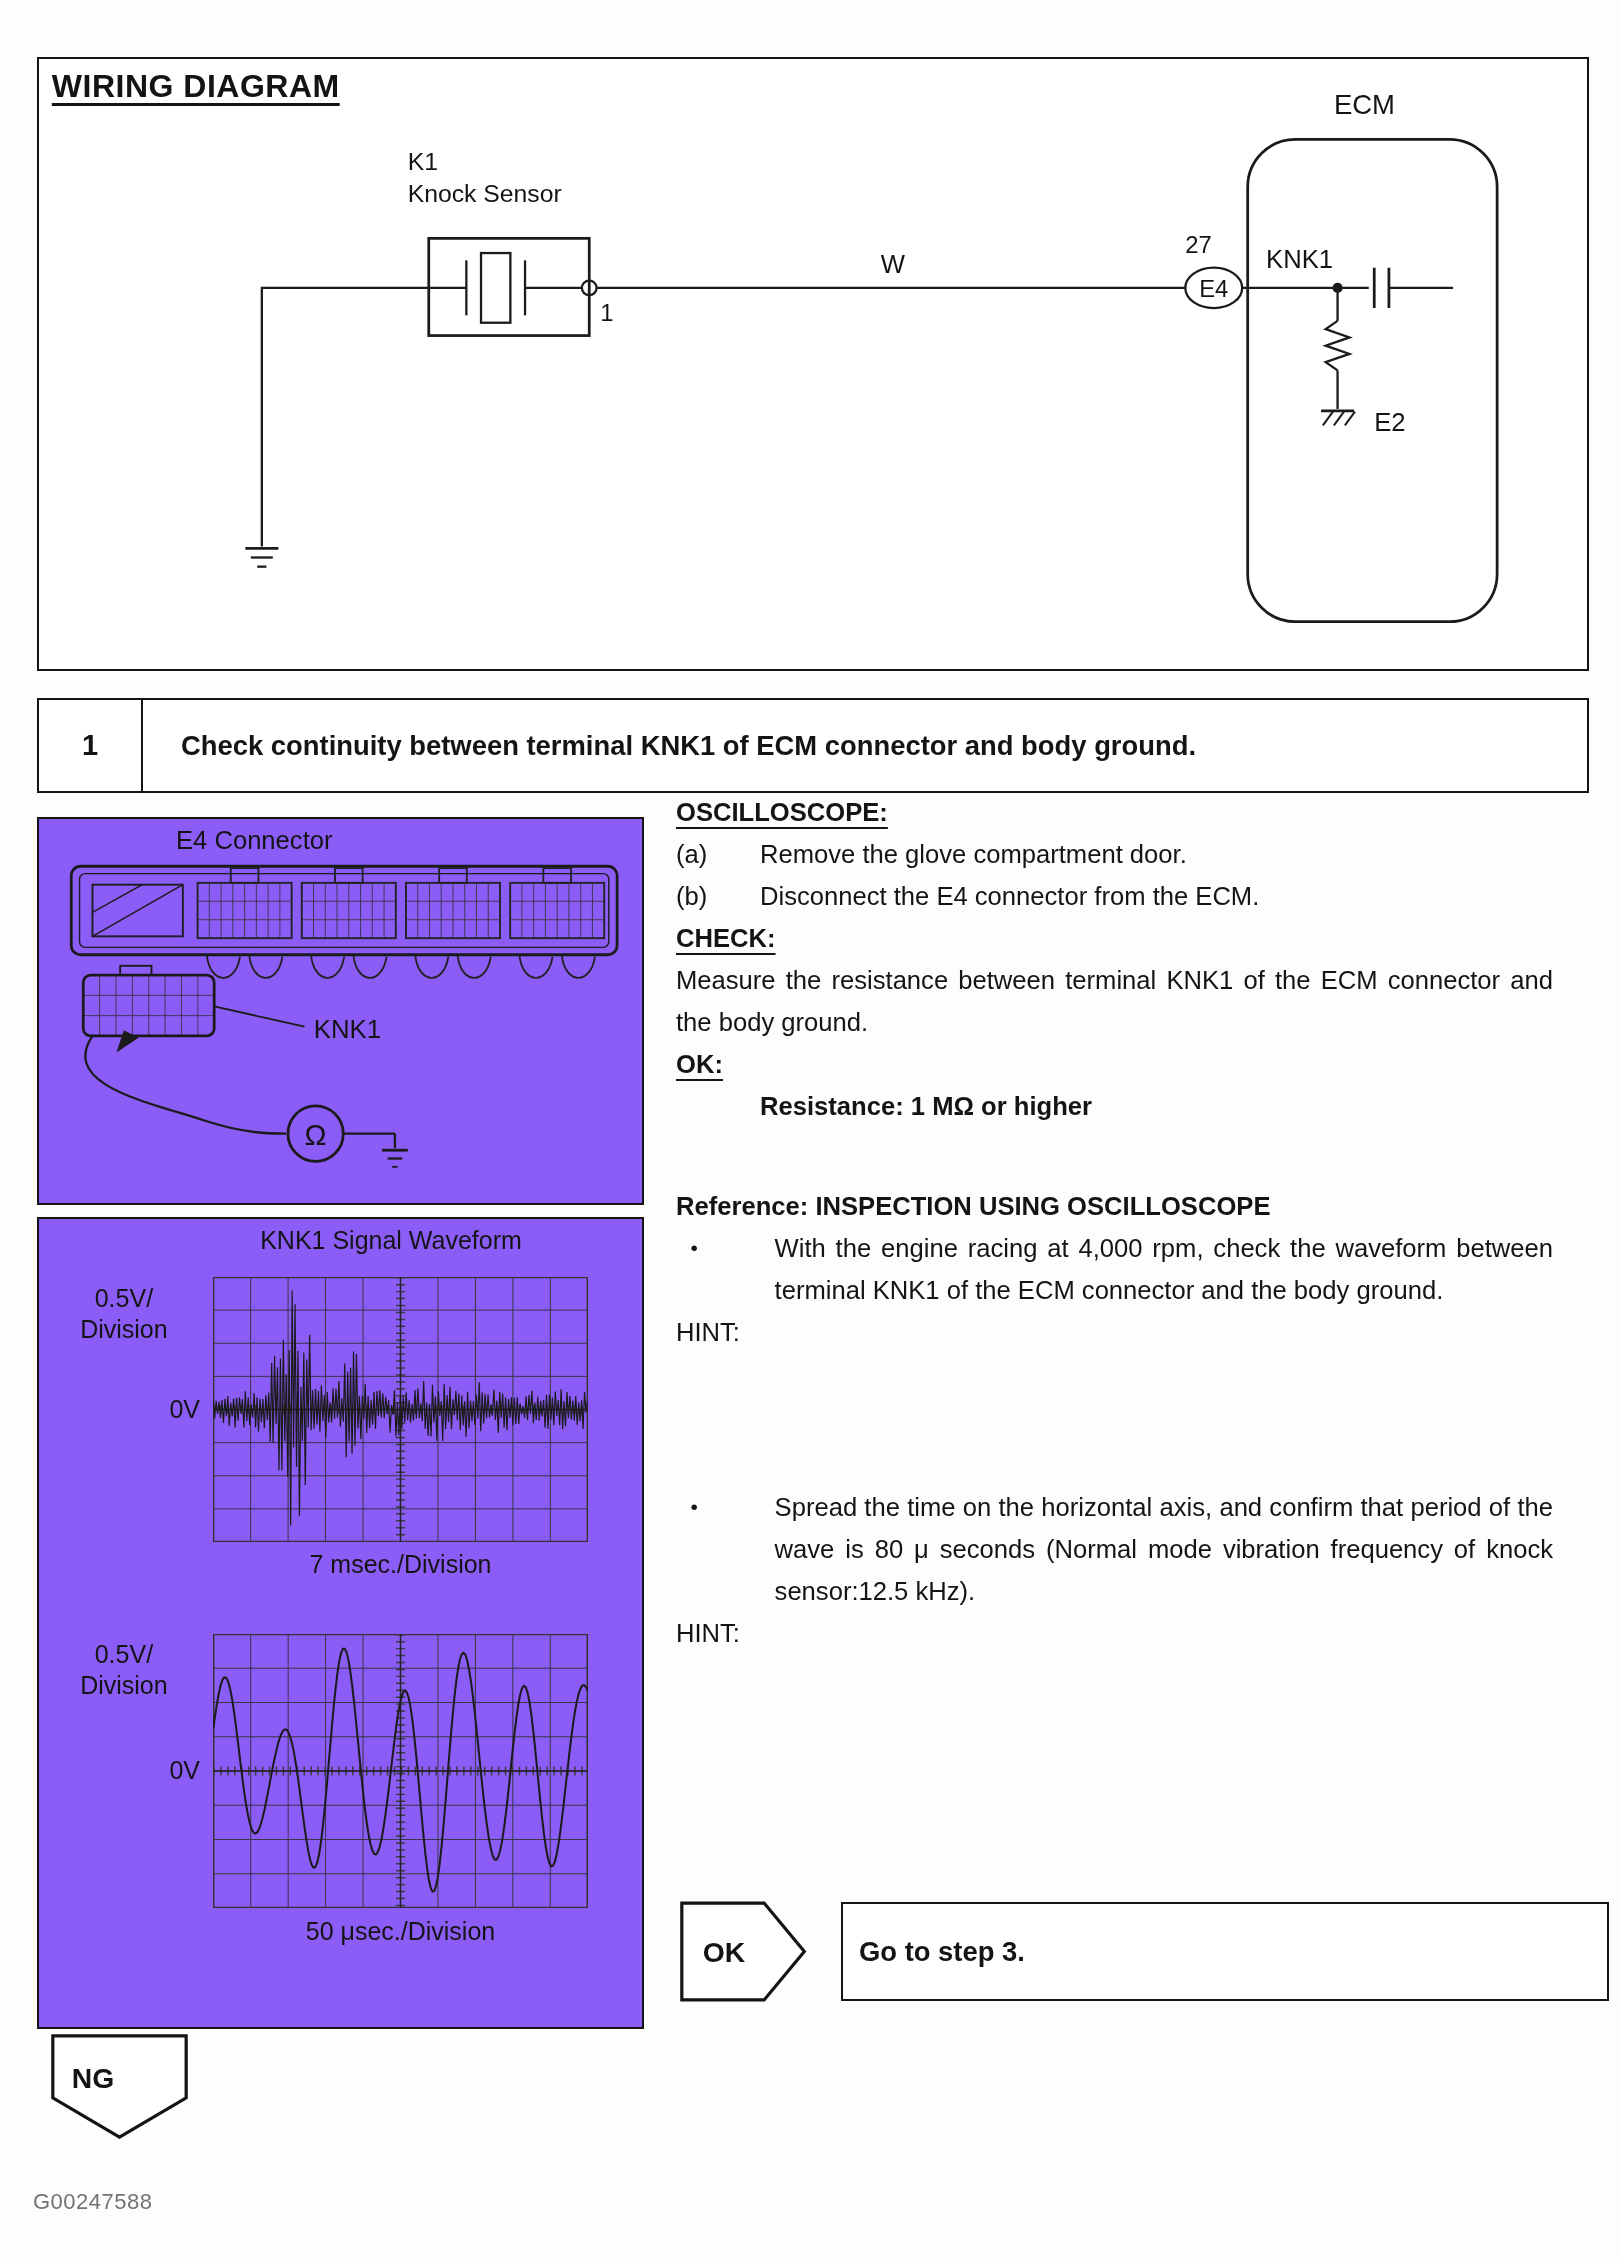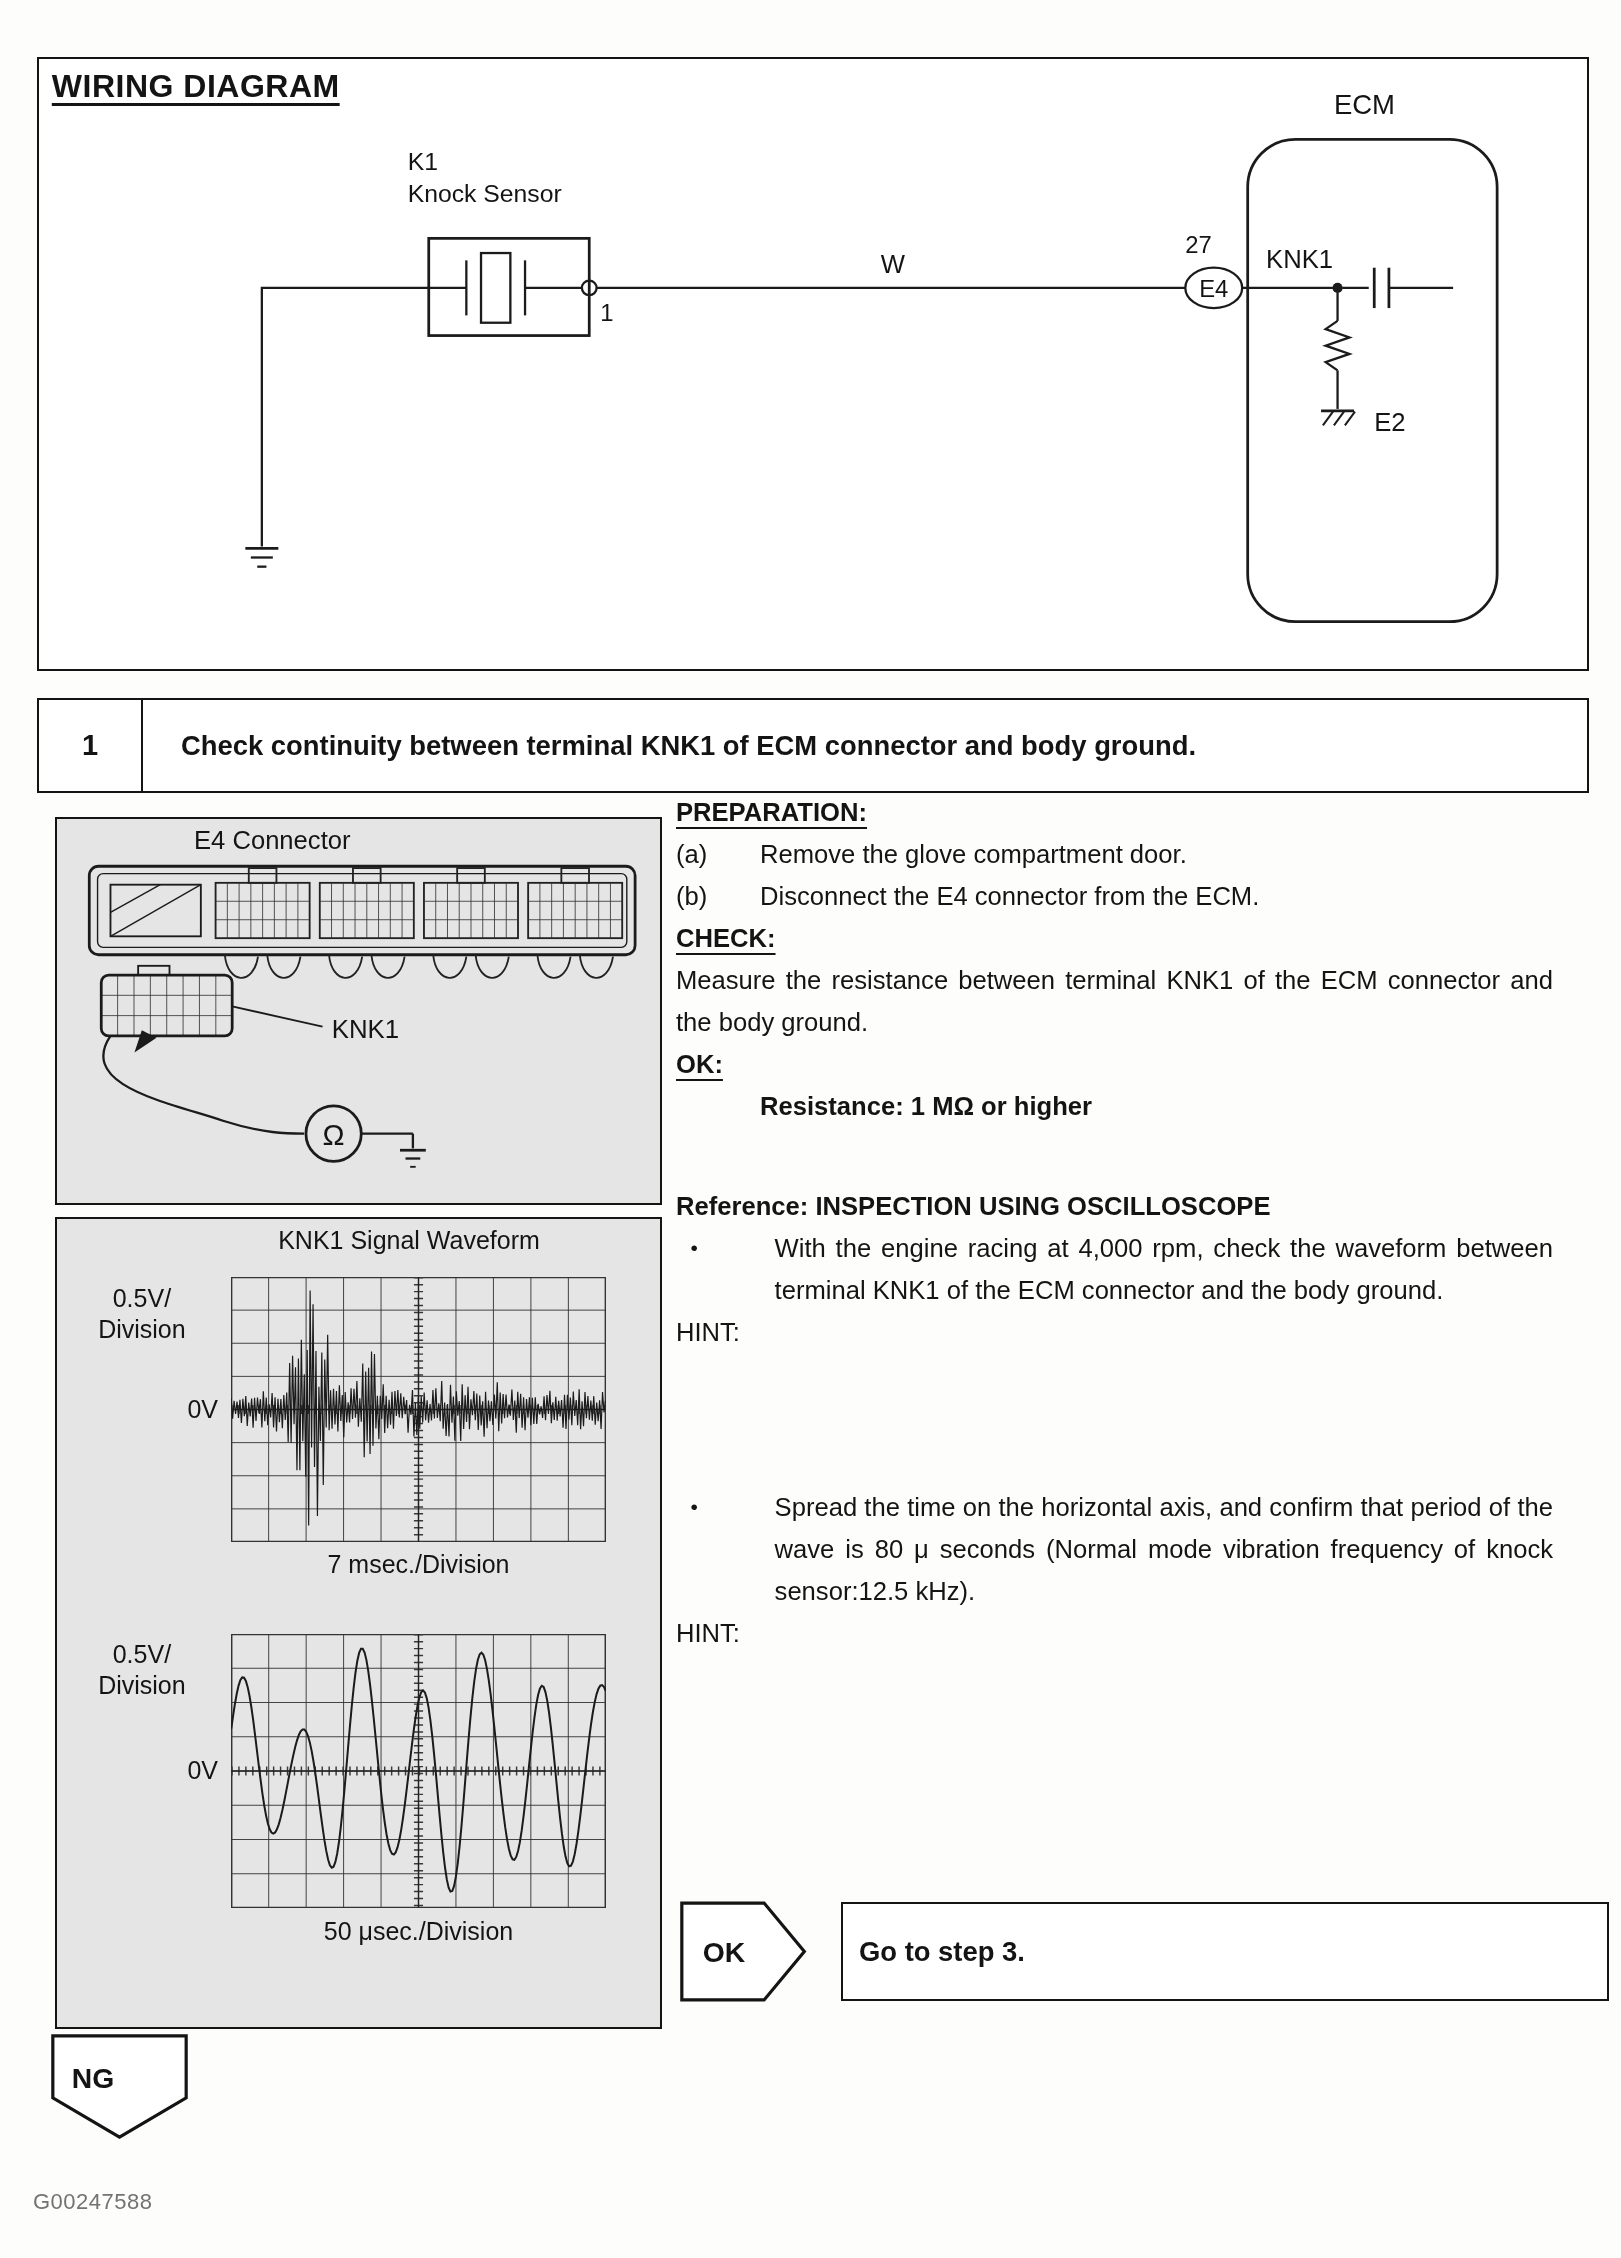--- a/index.html
+++ b/index.html
@@ -19,21 +19,21 @@
 
   
   .step-box{position:absolute;left:37px;top:698px;width:1548px;height:91px;
             border:2.7px solid #141414;display:flex;background:#fff;}
   .step-num{width:102px;border-right:2.7px solid #141414;display:flex;align-items:center;
             justify-content:center;font-size:29px;font-weight:bold;}
   .step-title{flex:1;display:flex;align-items:center;padding-left:38px;
               font-size:27.4px;font-weight:bold;}
 
   
-  .figure-box{position:absolute;left:37px;background:#e5e5e5;border:2.7px solid #141414;margin-left:18px;}
+  .figure-box{position:absolute;left:37px;background:#8b5cf6;border:2.7px solid #141414;}
   .connector-box{top:817px;width:603px;height:384px;}
   .waveform-box{top:1217px;width:603px;height:808px;}
   .fig-title{position:absolute;font-size:25.6px;white-space:nowrap;}
   .conn-title{left:137px;top:7.3px;}
   .wf-title{left:0;top:7.3px;width:100%;text-align:center;padding-left:101px;box-sizing:border-box;font-size:25px;}
   .fig-svg{position:absolute;left:0;top:0;width:100%;height:100%;}
 
   .scope{position:absolute;}
   .scope1{left:174px;top:58px;width:375px;height:265px;}
   .scope2{left:174px;top:415px;width:375px;height:274px;}
@@ -302,21 +302,21 @@
           <line x1="0" y1="150" x2="410" y2="150" stroke="#3a3a3a" stroke-width="10" stroke-dasharray="1.6 6"></line>
           <line x1="205" y1="0" x2="205" y2="300" stroke="#222" stroke-width="1.6"></line>
           <line x1="0" y1="150" x2="410" y2="150" stroke="#222" stroke-width="1.6"></line>
         </g>
       <polyline id="wave2" fill="none" stroke="#1b1b1b" stroke-width="2.2" points="0,103.7 2,89.5 4,76.6 6,65.4 8,56.5 10,50.4 12,47.5 14,47.8 16,51.4 18,58.2 20,67.9 22,80.2 24,94.4 26,110.1 28,126.5 30,143.0 32,159.0 34,173.9 36,187.1 38,198.3 40,207.2 42,213.6 44,217.4 46,218.6 48,217.3 50,213.8 52,208.4 54,201.2 56,192.7 58,183.1 60,172.9 62,162.4 64,151.9 66,141.8 68,132.3 70,123.7 72,116.4 74,110.6 76,106.6 78,104.5 80,104.6 82,107.0 84,111.7 86,118.7 88,128.0 90,139.3 92,152.4 94,166.7 96,181.8 98,197.1 100,212.0 102,225.7 104,237.5 106,246.9 108,253.2 110,255.9 112,254.8 114,249.6 116,240.3 118,227.2 120,210.7 122,191.2 124,169.6 126,146.6 128,123.1 130,100.0 132,78.3 134,58.9 136,42.4 138,29.5 140,20.7 142,16.2 144,16.1 146,20.3 148,28.6 150,40.6 152,55.6 154,73.2 156,92.5 158,112.8 160,133.5 162,153.7 164,173.0 166,190.6 168,206.1 170,219.2 172,229.4 174,236.6 176,240.6 178,241.4 180,239.1 182,233.7 184,225.5 186,214.7 188,201.7 190,186.9 192,170.7 194,153.7 196,136.5 198,119.7 200,103.9 202,89.9 204,78.1 206,69.2 208,63.6 210,61.8 212,64.0 214,70.2 216,80.3 218,94.2 220,111.2 222,130.9 224,152.4 226,174.9 228,197.4 230,219.0 232,238.6 234,255.4 236,268.7 238,277.7 240,282.0 242,281.4 244,275.8 246,265.4 248,250.8 250,232.3 252,210.9 254,187.2 256,162.4 258,137.3 260,112.9 262,90.1 264,69.6 266,52.1 268,38.2 270,28.2 272,22.2 274,20.5 276,22.7 278,28.8 280,38.4 282,51.0 284,66.1 286,83.3 288,102.0 290,121.5 292,141.3 294,160.8 296,179.4 298,196.7 300,212.1 302,225.1 304,235.4 306,242.7 308,246.7 310,247.2 312,244.1 314,237.6 316,227.9 318,215.1 320,199.8 322,182.4 324,163.8 326,144.5 328,125.4 330,107.3 332,90.9 334,77.1 336,66.5 338,59.6 340,56.7 342,58.0 344,63.6 346,73.2 348,86.5 350,102.7 352,121.3 354,141.3 356,161.9 358,182.3 360,201.3 362,218.4 364,232.7 366,243.7 368,251.0 370,254.3 372,253.7 374,249.2 376,241.1 378,229.9 380,216.1 382,200.2 384,183.0 386,165.1 388,147.1 390,129.6 392,113.1 394,98.2 396,85.1 398,74.3 400,65.8 402,59.9 404,56.6 406,55.9 408,57.8 410,62.2"></polyline>
     </svg>
     <div class="time-label time2">50 μsec./Division</div>
   </section>
 
   <section class="right-col">
-    <div class="h-ul">PREPARATION:</div>
+    <div class="h-ul">OSCILLOSCOPE:</div>
     <div class="lettered">
       <span class="ltr">(a)</span>
       <span class="ltxt">Remove the glove compartment door.</span>
     </div>
     <div class="lettered">
       <span class="ltr">(b)</span>
       <span class="ltxt">Disconnect the E4 connector from the ECM.</span>
     </div>
     <div class="h-ul">CHECK:</div>
     <p class="just">Measure the resistance between terminal KNK1 of the ECM connector and the body ground.</p>

